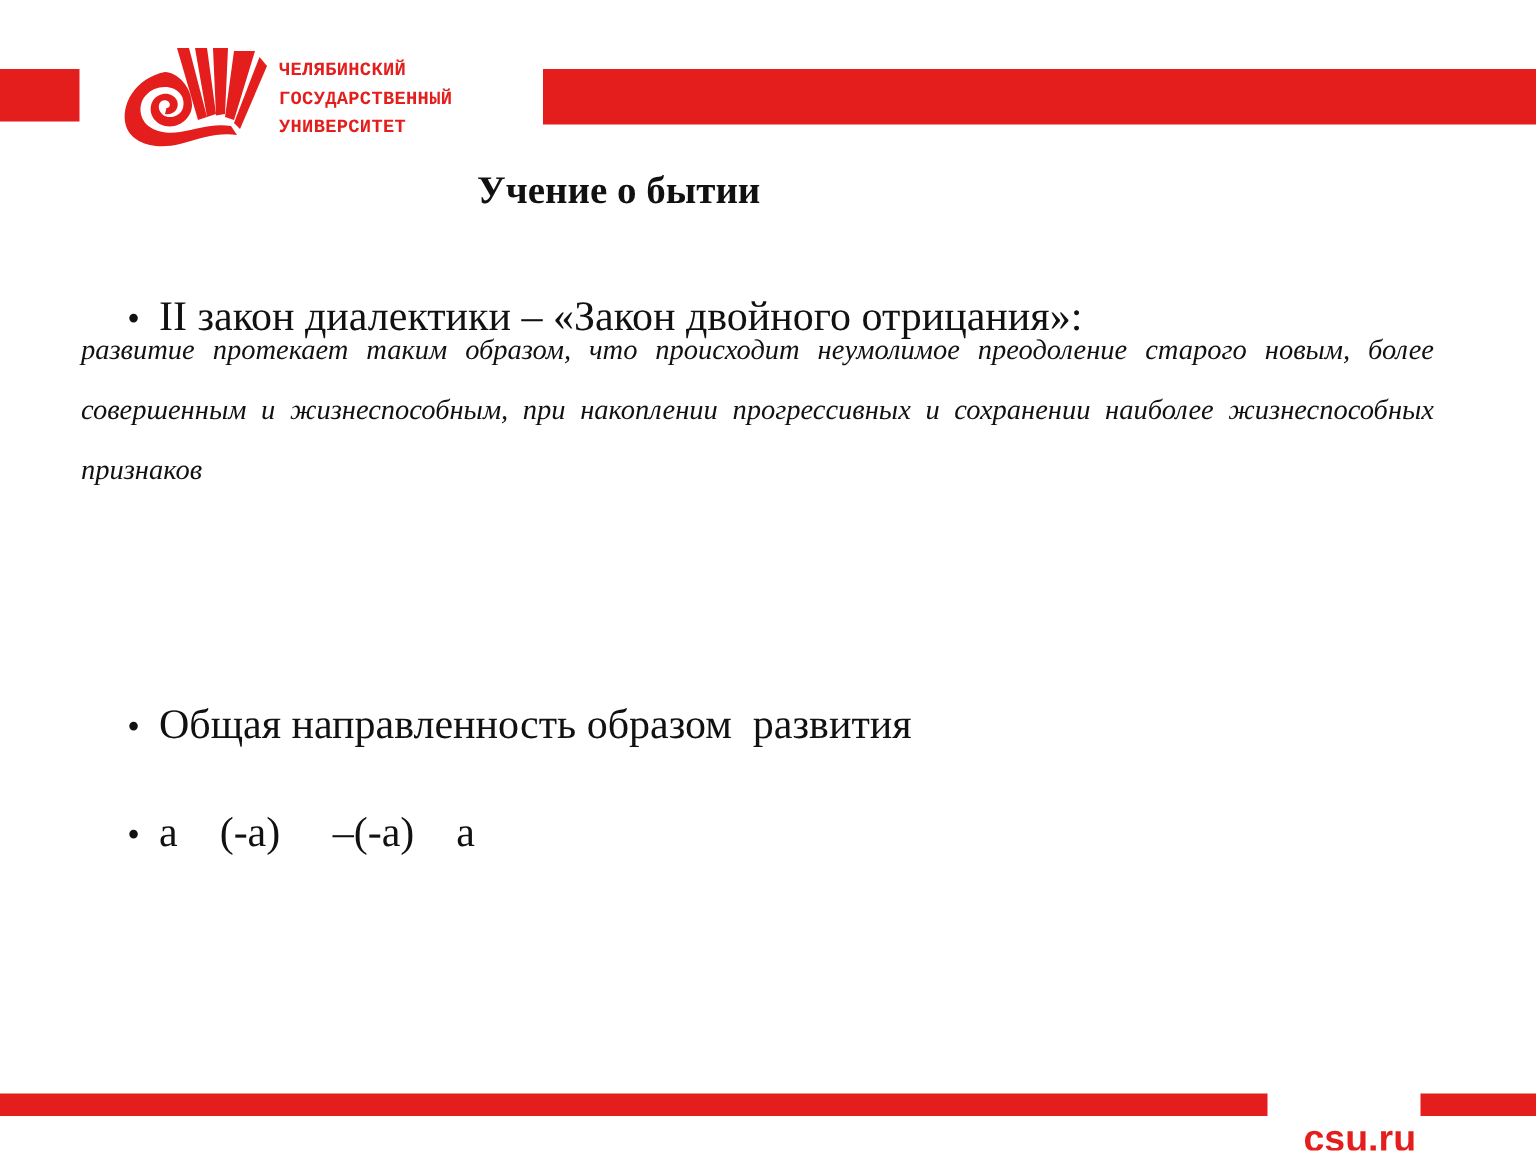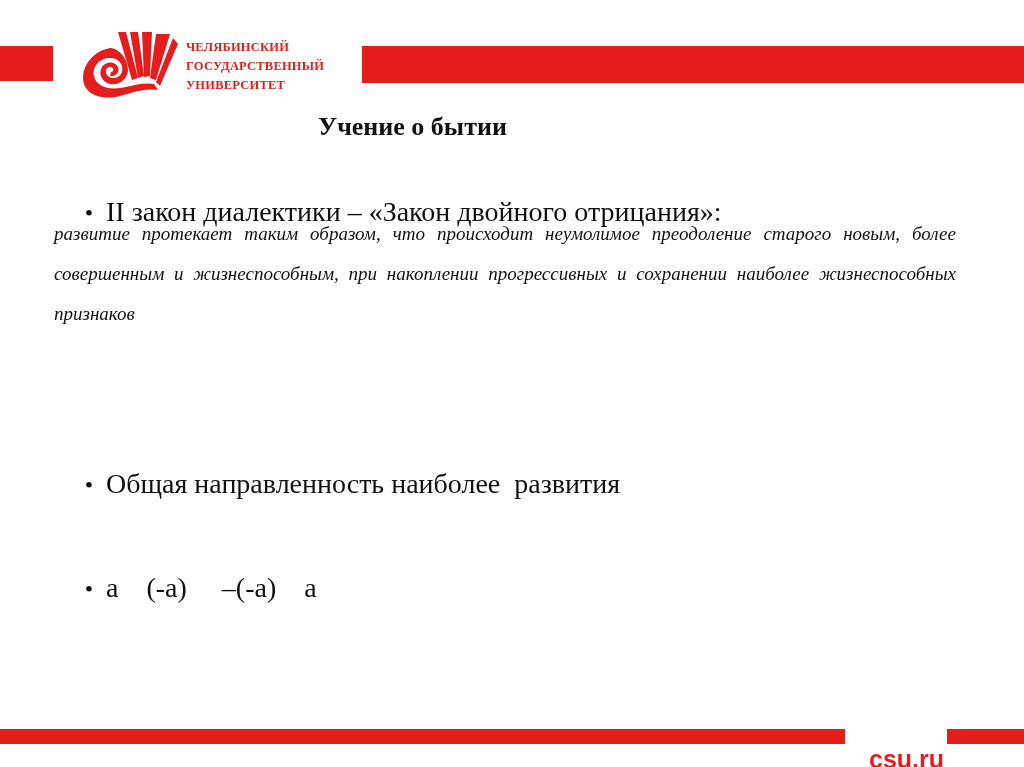--- a/index.html
+++ b/index.html
@@ -3,21 +3,21 @@
 <meta charset="utf-8">
 <style>
   html, body { margin:0; padding:0; background:#ffffff; }
   body { width:1024px; height:767px; position:relative; overflow:hidden; font-family:"Liberation Serif", serif; color:#111; }
   .bar { position:absolute; background:#e31e1c; }
   #bar-top-left { left:0; top:46px; width:53px; height:35px; }
   #bar-top-right { left:362px; top:46px; width:662px; height:37px; }
   #bar-bottom-left { left:0; top:729px; width:845px; height:15px; }
   #bar-bottom-right { left:947px; top:729px; width:77px; height:15px; }
   .logo { position:absolute; left:80px; top:30px; width:100px; height:72px; }
-  .uni-name { position:absolute; left:186px; top:38px; color:#e31e1c; font-family:Liberation Serif, serif; font-weight:bold; font-size:12.5px; line-height:19px; letter-spacing:0.2px; }
+  .uni-name { position:absolute; left:186px; top:38px; color:#e31e1c; font-family:Liberation Mono, monospace; font-weight:bold; font-size:12.5px; line-height:19px; letter-spacing:0.2px; }
   .site { position:absolute; left:853px; top:743px; color:#e31e1c; font-family:"Liberation Sans", sans-serif; font-weight:bold; font-size:25px; line-height:32px;margin-left:16px; }
   .title { position:absolute; left:0; width:825px; top:112px; text-align:center; font-weight:bold; font-size:26px; padding-left:0; }
   .title span { position:relative; left:0; margin-left:0; }
   .bullet-line { position:absolute; left:58px; font-size:28px; white-space:pre;text-align:center; }
   .bullet { display:inline-block; width:34px; font-size:24px; }
   .para { position:absolute; left:54px; width:902px; top:214px; font-style:italic; font-size:19px; line-height:40px; text-align:justify; text-align-last:left; }
 </style>
 </head>
 <body>
 
@@ -47,22 +47,22 @@
   <span style="margin-left:0">Учение о бытии</span>
 </div>
 
 <div class="bullet-line" style="top:164px">
   <span class="bullet">•</span><span>II закон диалектики – «Закон двойного отрицания»:</span>
 </div>
 
 <div class="para">развитие протекает таким образом, что происходит неумолимое преодоление старого новым, более совершенным и жизнеспособным, при накоплении прогрессивных и сохранении наиболее жизнеспособных признаков</div>
 
 <div class="bullet-line" style="top:436px">
-  <span class="bullet">•</span><span>Общая направленность наиболее  развития</span>
+  <span class="bullet">•</span><span>Общая направленность образом  развития</span>
 </div>
 
-<div class="bullet-line" style="top:540px">
+<div class="bullet-line" style="top:508px">
   <span class="bullet">•</span><span>a    (-a)     –(-a)    a</span>
 </div>
 
 <div class="bar" id="bar-bottom-left"></div>
 <div class="site">csu.ru</div>
 <div class="bar" id="bar-bottom-right"></div>
 
 </body></html>

